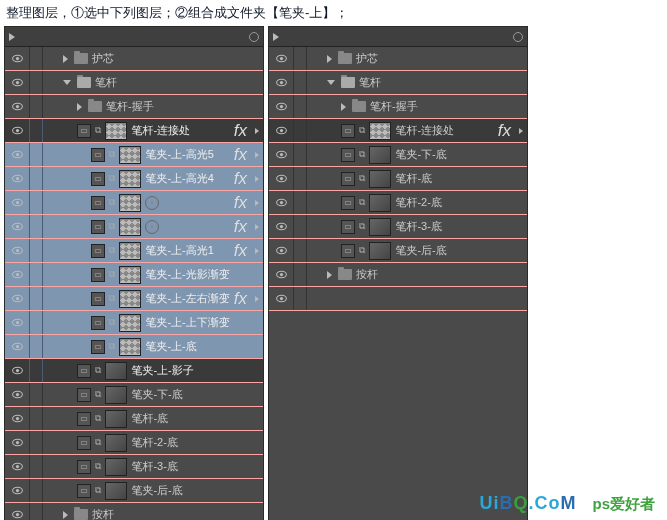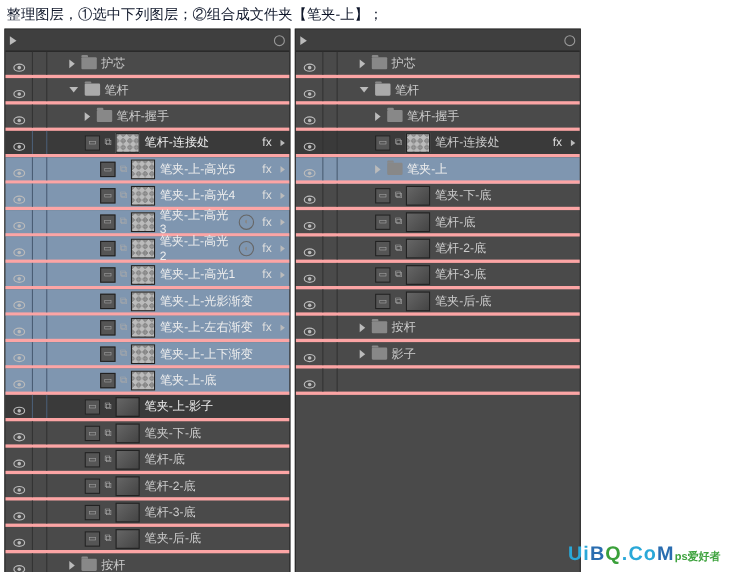--- a/index.html
+++ b/index.html
@@ -5,48 +5,48 @@
 *{box-sizing:border-box;margin:0;padding:0}
 body{background:#fff;font-family:"Microsoft YaHei",SimSun,sans-serif;font-size:12px;width:667px;height:520px;overflow:hidden}
 .instruction{color:#0f172a;padding:4px 6px;font-size:13px}
 .panels{display:flex;gap:4px;padding:0 4px}
 .panel{background:#4a4a4a;border:1px solid #2a2a2a}
 .panel-a{width:260px}
 .panel-b{width:260px}
 .hdr{display:flex;align-items:center;background:#3f3f3f;border-bottom:1px solid #222;height:20px;padding:0 4px;gap:6px}
 .tri{width:0;height:0;border-top:4px solid transparent;border-bottom:4px solid transparent;border-left:6px solid #bbb}
 .circ{width:10px;height:10px;border:1.5px solid #999;border-radius:50%;margin-left:auto}
-.row{display:flex;align-items:flex-end;height:24px;border-bottom:3px solid #fca5a5;color:#ccc;font-size:11px;position:relative}
+.row{display:flex;align-items:center;height:24px;border-bottom:1px solid #fca5a5;color:#ccc;font-size:11px;position:relative}
 .row.sel{background:#7f96b0;color:#eee}
 .row.dark{background:#3a3a3a}
 .eye{width:24px;display:flex;justify-content:center}
 .eye svg{width:13px;height:13px}
 .linkcol{width:14px;border-left:1px solid #333;border-right:1px solid #333;height:100%}
 .row.sel .linkcol,.row.sel .eye{border-color:#4a5d74}
 .content{display:flex;align-items:center;flex:1;gap:4px;padding-left:2px;height:100%}
 .indent{display:inline-block}
 .i1{width:14px}.i2{width:28px}.i3{width:42px}
 .arr{width:0;height:0;border-left:4px solid transparent;border-right:4px solid transparent;border-top:5px solid #bbb;margin-right:2px}
 .arr.r{border-top:4px solid transparent;border-bottom:4px solid transparent;border-left:5px solid #bbb;border-right:none}
 .folder{width:14px;height:11px;background:#888;border-radius:1px;position:relative}
 .folder:before{content:"";position:absolute;top:-2px;left:0;width:6px;height:2px;background:#888;border-radius:1px 1px 0 0}
 .folder.open{background:#aaa}
 .thumb{width:22px;height:18px;background:#555;border:1px solid #222;position:relative;display:flex;align-items:center;justify-content:center}
 .thumb.mask{background:linear-gradient(135deg,#666 0%,#444 100%)}
 .thumb.white{background:#fff}
 .thumb.chk{background-image:linear-gradient(45deg,#888 25%,transparent 25%),linear-gradient(-45deg,#888 25%,transparent 25%),linear-gradient(45deg,transparent 75%,#888 75%),linear-gradient(-45deg,transparent 75%,#888 75%);background-size:6px 6px;background-color:#bbb}
 .shape-ic{width:14px;height:14px;background:#555;border:1px solid #222;font-size:8px;display:flex;align-items:center;justify-content:center;color:#aaa}
 .chain{font-size:9px;color:#aaa}
-.fx{margin-left:auto;margin-right:4px;font-size:11px;color:#ddd}
+.fx{margin-left:auto;margin-right:4px;font-style:italic;font-size:17px;color:#ddd}
 .smarr{width:0;height:0;border-top:3px solid transparent;border-bottom:3px solid transparent;border-left:4px solid #bbb;margin-right:4px}
 .extra{width:14px;height:14px;border:1px solid #666;border-radius:50%;margin-right:3px;display:flex;align-items:center;justify-content:center;font-size:8px;color:#888}
 .lock{margin-left:auto;margin-right:6px;color:#999}
 .footer{position:absolute;right:12px;bottom:6px;display:flex;align-items:baseline;gap:1px;font-weight:bold;font-size:18px}
 .u{color:#2aa8d8}.b{color:#2a6db0}.q{color:#3aa03a}.c{color:#2aa8d8}
-.pssuf{color:#3fa33f;font-size:10px;margin-left:0}
+.pssuf{color:#3fa33f;font-size:15px;margin-left:16px}
 </style>
 </head>
 <body>
 
 <div class="instruction">整理图层，①选中下列图层；②组合成文件夹【笔夹-上】；</div>
 
 <div class="panels">
   <div class="panel panel-a">
     <div class="hdr">
       <span class="tri"></span>
@@ -158,40 +158,38 @@
               <ellipse cx="8" cy="8" rx="6" ry="4" fill="none" stroke="#bbb" stroke-width="1.3"></ellipse>
               <circle cx="8" cy="8" r="2" fill="#bbb"></circle>
             </svg>
           </span>
           <span class="linkcol"></span>
           <div class="content">
             <span class="indent i3"></span>
             <span class="shape-ic">▭</span>
             <span class="chain">⧉</span>
             <span class="thumb chk"></span>
-            <span>笔夹-上-高光3</span>
             <span class="extra">◐</span>
             <span class="fx">fx</span>
             <span class="smarr"></span>
           </div>
         </div>
         <div class="row sel">
           <span class="eye">
             <svg viewBox="0 0 16 16">
               <ellipse cx="8" cy="8" rx="6" ry="4" fill="none" stroke="#bbb" stroke-width="1.3"></ellipse>
               <circle cx="8" cy="8" r="2" fill="#bbb"></circle>
             </svg>
           </span>
           <span class="linkcol"></span>
           <div class="content">
             <span class="indent i3"></span>
             <span class="shape-ic">▭</span>
             <span class="chain">⧉</span>
             <span class="thumb chk"></span>
-            <span>笔夹-上-高光2</span>
             <span class="extra">◐</span>
             <span class="fx">fx</span>
             <span class="smarr"></span>
           </div>
         </div>
         <div class="row sel">
           <span class="eye">
             <svg viewBox="0 0 16 16">
               <ellipse cx="8" cy="8" rx="6" ry="4" fill="none" stroke="#bbb" stroke-width="1.3"></ellipse>
               <circle cx="8" cy="8" r="2" fill="#bbb"></circle>
@@ -449,35 +447,20 @@
           <div class="content">
             <span class="indent i2"></span>
             <span class="shape-ic">▭</span>
             <span class="chain">⧉</span>
             <span class="thumb chk"></span>
             <span>笔杆-连接处</span>
             <span class="fx">fx</span>
             <span class="smarr"></span>
           </div>
         </div>
-        <div class="row sel">
-          <span class="eye">
-            <svg viewBox="0 0 16 16">
-              <ellipse cx="8" cy="8" rx="6" ry="4" fill="none" stroke="#bbb" stroke-width="1.3"></ellipse>
-              <circle cx="8" cy="8" r="2" fill="#bbb"></circle>
-            </svg>
-          </span>
-          <span class="linkcol"></span>
-          <div class="content">
-            <span class="indent i2"></span>
-            <span class="arr r"></span>
-            <span class="folder"></span>
-            <span>笔夹-上</span>
-          </div>
-        </div>
         <div class="row">
           <span class="eye">
             <svg viewBox="0 0 16 16">
               <ellipse cx="8" cy="8" rx="6" ry="4" fill="none" stroke="#bbb" stroke-width="1.3"></ellipse>
               <circle cx="8" cy="8" r="2" fill="#bbb"></circle>
             </svg>
           </span>
           <span class="linkcol"></span>
           <div class="content">
             <span class="indent i2"></span>
@@ -557,35 +540,20 @@
               <ellipse cx="8" cy="8" rx="6" ry="4" fill="none" stroke="#bbb" stroke-width="1.3"></ellipse>
               <circle cx="8" cy="8" r="2" fill="#bbb"></circle>
             </svg>
           </span>
           <span class="linkcol"></span>
           <div class="content">
             <span class="indent i1"></span>
             <span class="arr r"></span>
             <span class="folder"></span>
             <span>按杆</span>
-          </div>
-        </div>
-        <div class="row">
-          <span class="eye">
-            <svg viewBox="0 0 16 16">
-              <ellipse cx="8" cy="8" rx="6" ry="4" fill="none" stroke="#bbb" stroke-width="1.3"></ellipse>
-              <circle cx="8" cy="8" r="2" fill="#bbb"></circle>
-            </svg>
-          </span>
-          <span class="linkcol"></span>
-          <div class="content">
-            <span class="indent i1"></span>
-            <span class="arr r"></span>
-            <span class="folder"></span>
-            <span>影子</span>
           </div>
         </div>
         <div class="row">
           <span class="eye">
             <svg viewBox="0 0 16 16">
               <ellipse cx="8" cy="8" rx="6" ry="4" fill="none" stroke="#bbb" stroke-width="1.3"></ellipse>
               <circle cx="8" cy="8" r="2" fill="#bbb"></circle>
             </svg>
           </span>
           <span class="linkcol"></span>

